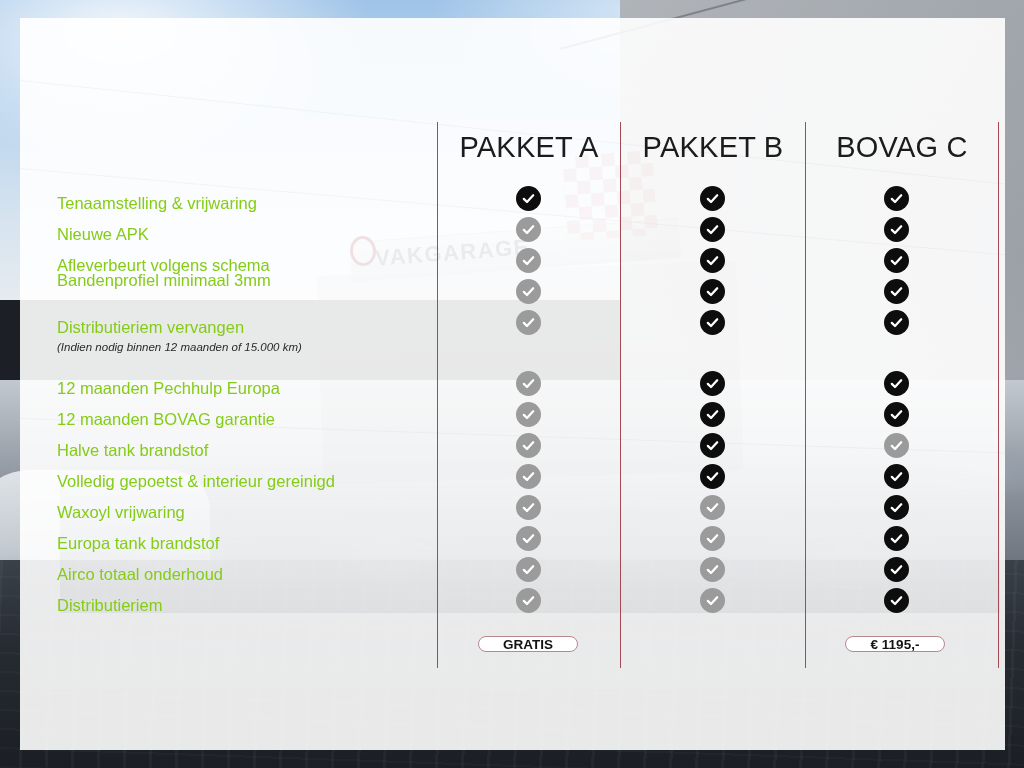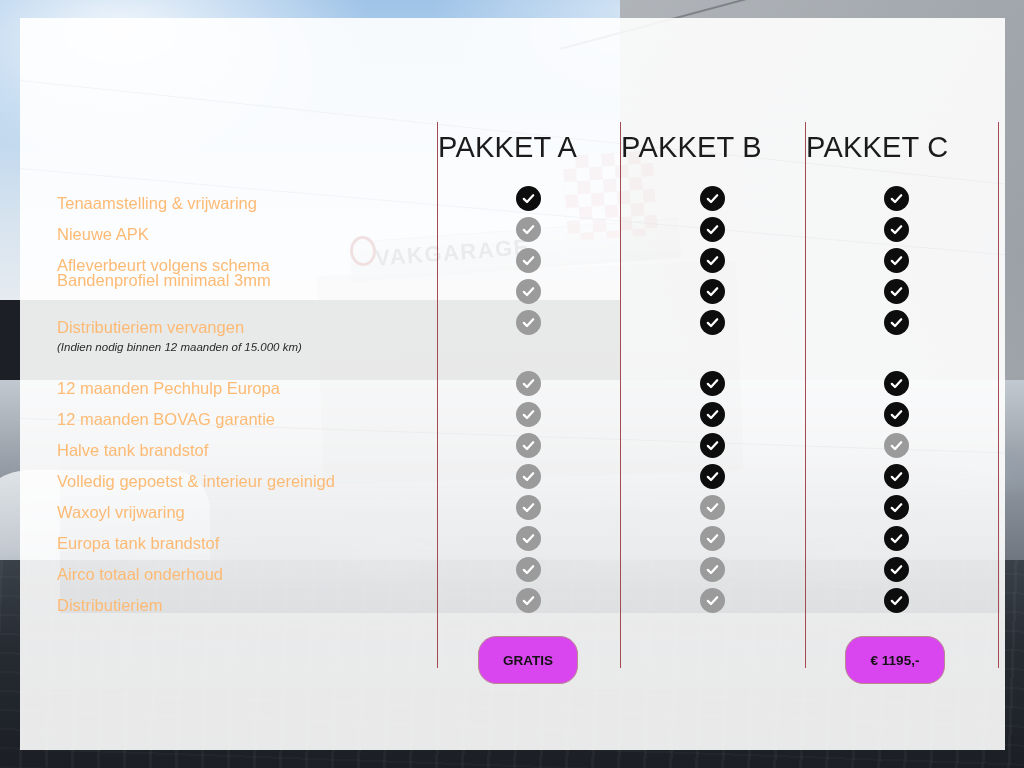--- a/index.html
+++ b/index.html
@@ -153,30 +153,30 @@
     width: 1px;
     height: 546px;
     background: #a34a52;
   }
 
   .col-head {
     position: absolute;
     top: 113px;
     font: 400 29px "Liberation Sans", sans-serif;
     color: #1b1b1b;
-    text-align: left;
+    text-align: center;
     letter-spacing: .2px;
     white-space: nowrap;
   }
 
   .feature-label {
     position: absolute;
     left: 37px;
     font: 400 16.5px "Liberation Sans", sans-serif;
-    color: #fdba74;
+    color: #84cc16;
     white-space: nowrap;
   }
   .feature-note {
     position: absolute;
     left: 37px;
     font: italic 400 11.5px "Liberation Sans", sans-serif;
     color: #2a2a2a;
     white-space: nowrap;
   }
 
@@ -188,26 +188,26 @@
     align-items: center;
     justify-content: center;
   }
   .check.on  { background: #0d0d0d; }
   .check.off { background: #9b9b9b; }
   .check svg { display: block; }
 
   .price-pill {
     position: absolute;
     top: 618px;
-    height: 48px;
+    height: 16px;
     min-width: 100px;
     padding: 0 20px;
     border: 1.4px solid #b9888d;
     border-radius: 18px;
-    background: #d946ef;
+    background: #ffffff;
     display: flex;
     align-items: center;
     justify-content: center;
     font: 700 13.5px "Liberation Sans", sans-serif;
     color: #131313;
     white-space: nowrap;
   }
 </style>
 </head>
 <body>
@@ -234,21 +234,21 @@
       <div class="ph-streak" style="left:0px;  top:400px; width:1000px; transform:rotate(2deg);"></div>
     </div>
 
     <div class="divider" style="left:417px;"></div>
     <div class="divider" style="left:600px;"></div>
     <div class="divider" style="left:785px;"></div>
     <div class="divider" style="left:978px;"></div>
 
     <div class="col-head" style="left:418px; width:182px;">PAKKET A</div>
     <div class="col-head" style="left:601px; width:184px;">PAKKET B</div>
-    <div class="col-head" style="left:786px; width:192px;">PAKKET C</div>
+    <div class="col-head" style="left:786px; width:192px;">BOVAG C</div>
 
     <div class="feature-label" style="top:176px;">Tenaamstelling &amp; vrijwaring</div>
     <div class="feature-label" style="top:207px;">Nieuwe APK</div>
     <div class="feature-label" style="top:238px;">Afleverbeurt volgens schema</div>
     <div class="feature-label" style="top:253px;">Bandenprofiel minimaal 3mm</div>
     <div class="feature-label" style="top:300px;">Distributieriem vervangen</div>
     <div class="feature-note" style="top:323px;">(Indien nodig binnen 12 maanden of 15.000 km)</div>
 
     <div class="check on" style="left:496px; top:168px;">
         <svg width="15" height="15" viewBox="0 0 24 24" aria-hidden="true">

